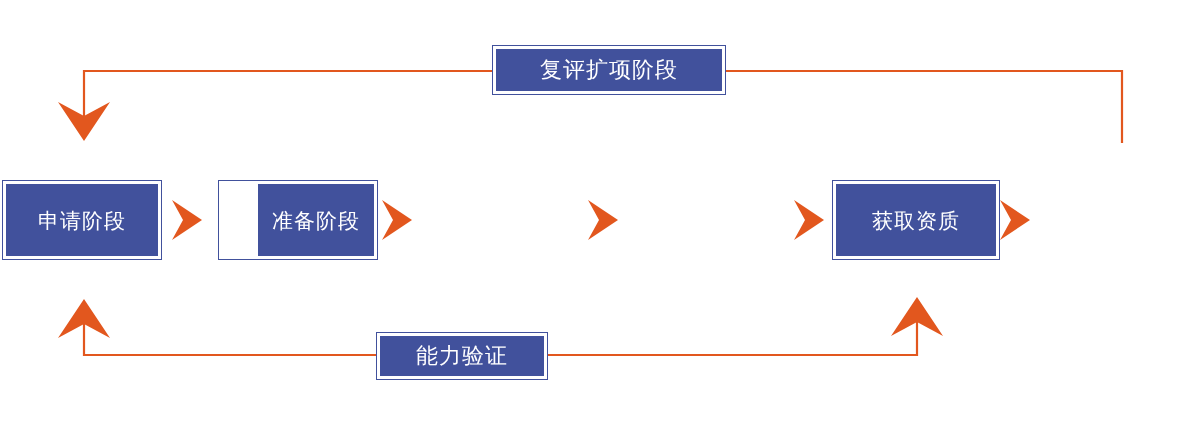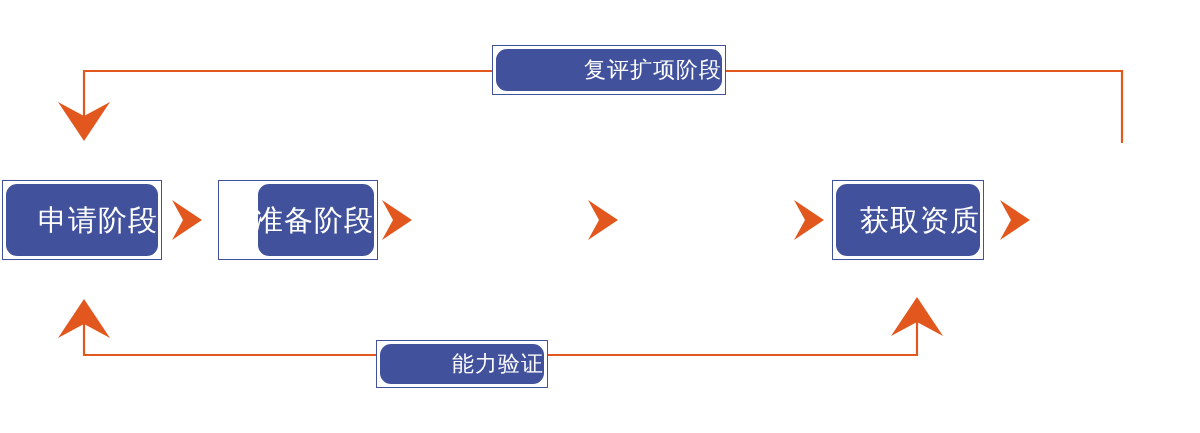--- a/index.html
+++ b/index.html
@@ -31,26 +31,25 @@
     padding: 3px;
     z-index: 3;
   }
   .stage-box .fill {
     width: 100%;
     height: 100%;
     box-sizing: border-box;
     background: #41519c;
     display: flex;
     align-items: center;
-    justify-content: flex-end;
-    border-radius: 11px;
+    justify-content: center;
   }
   .stage-box .label {
     color: #ffffff;
-    font-size: 29px;
+    font-size: 21px;
     letter-spacing: 1px;
     line-height: 1;
     white-space: nowrap;
   }
   .loop-box .label {
     font-size: 22px;
   }
   
   .chevron {
     position: absolute;
@@ -94,21 +93,21 @@
   </div>
 
   <div class="stage-box" style="left:218px; top:180px; width:160px; height:80px;padding-left:39px;">
     <div class="fill">
       <span class="label">准备阶段</span>
     </div>
   </div>
 
 
 
-  <div class="stage-box" style="left:832px; top:180px; width:152px; height:80px;">
+  <div class="stage-box" style="left:832px; top:180px; width:168px; height:80px;">
     <div class="fill">
       <span class="label">获取资质</span>
     </div>
   </div>
 
 
   <svg class="chevron" style="left:170px; top:198px;" viewBox="0 0 34 44" xmlns="http://www.w3.org/2000/svg">
     <path d="M 2 2 L 32 22 L 2 42 L 13 22 Z" fill="#e2571e"></path>
   </svg>
   <svg class="chevron" style="left:380px; top:198px;" viewBox="0 0 34 44" xmlns="http://www.w3.org/2000/svg">
@@ -117,19 +116,19 @@
   <svg class="chevron" style="left:586px; top:198px;" viewBox="0 0 34 44" xmlns="http://www.w3.org/2000/svg">
     <path d="M 2 2 L 32 22 L 2 42 L 13 22 Z" fill="#e2571e"></path>
   </svg>
   <svg class="chevron" style="left:792px; top:198px;" viewBox="0 0 34 44" xmlns="http://www.w3.org/2000/svg">
     <path d="M 2 2 L 32 22 L 2 42 L 13 22 Z" fill="#e2571e"></path>
   </svg>
   <svg class="chevron" style="left:998px; top:198px;" viewBox="0 0 34 44" xmlns="http://www.w3.org/2000/svg">
     <path d="M 2 2 L 32 22 L 2 42 L 13 22 Z" fill="#e2571e"></path>
   </svg>
 
-  <div class="stage-box loop-box" style="left:376px; top:340px; width:172px; height:48px;">
+  <div class="stage-box loop-box" style="left:376px; top:332px; width:172px; height:48px;">
     <div class="fill">
       <span class="label">能力验证</span>
     </div>
   </div>
 
 </div>
 
 </body></html>

